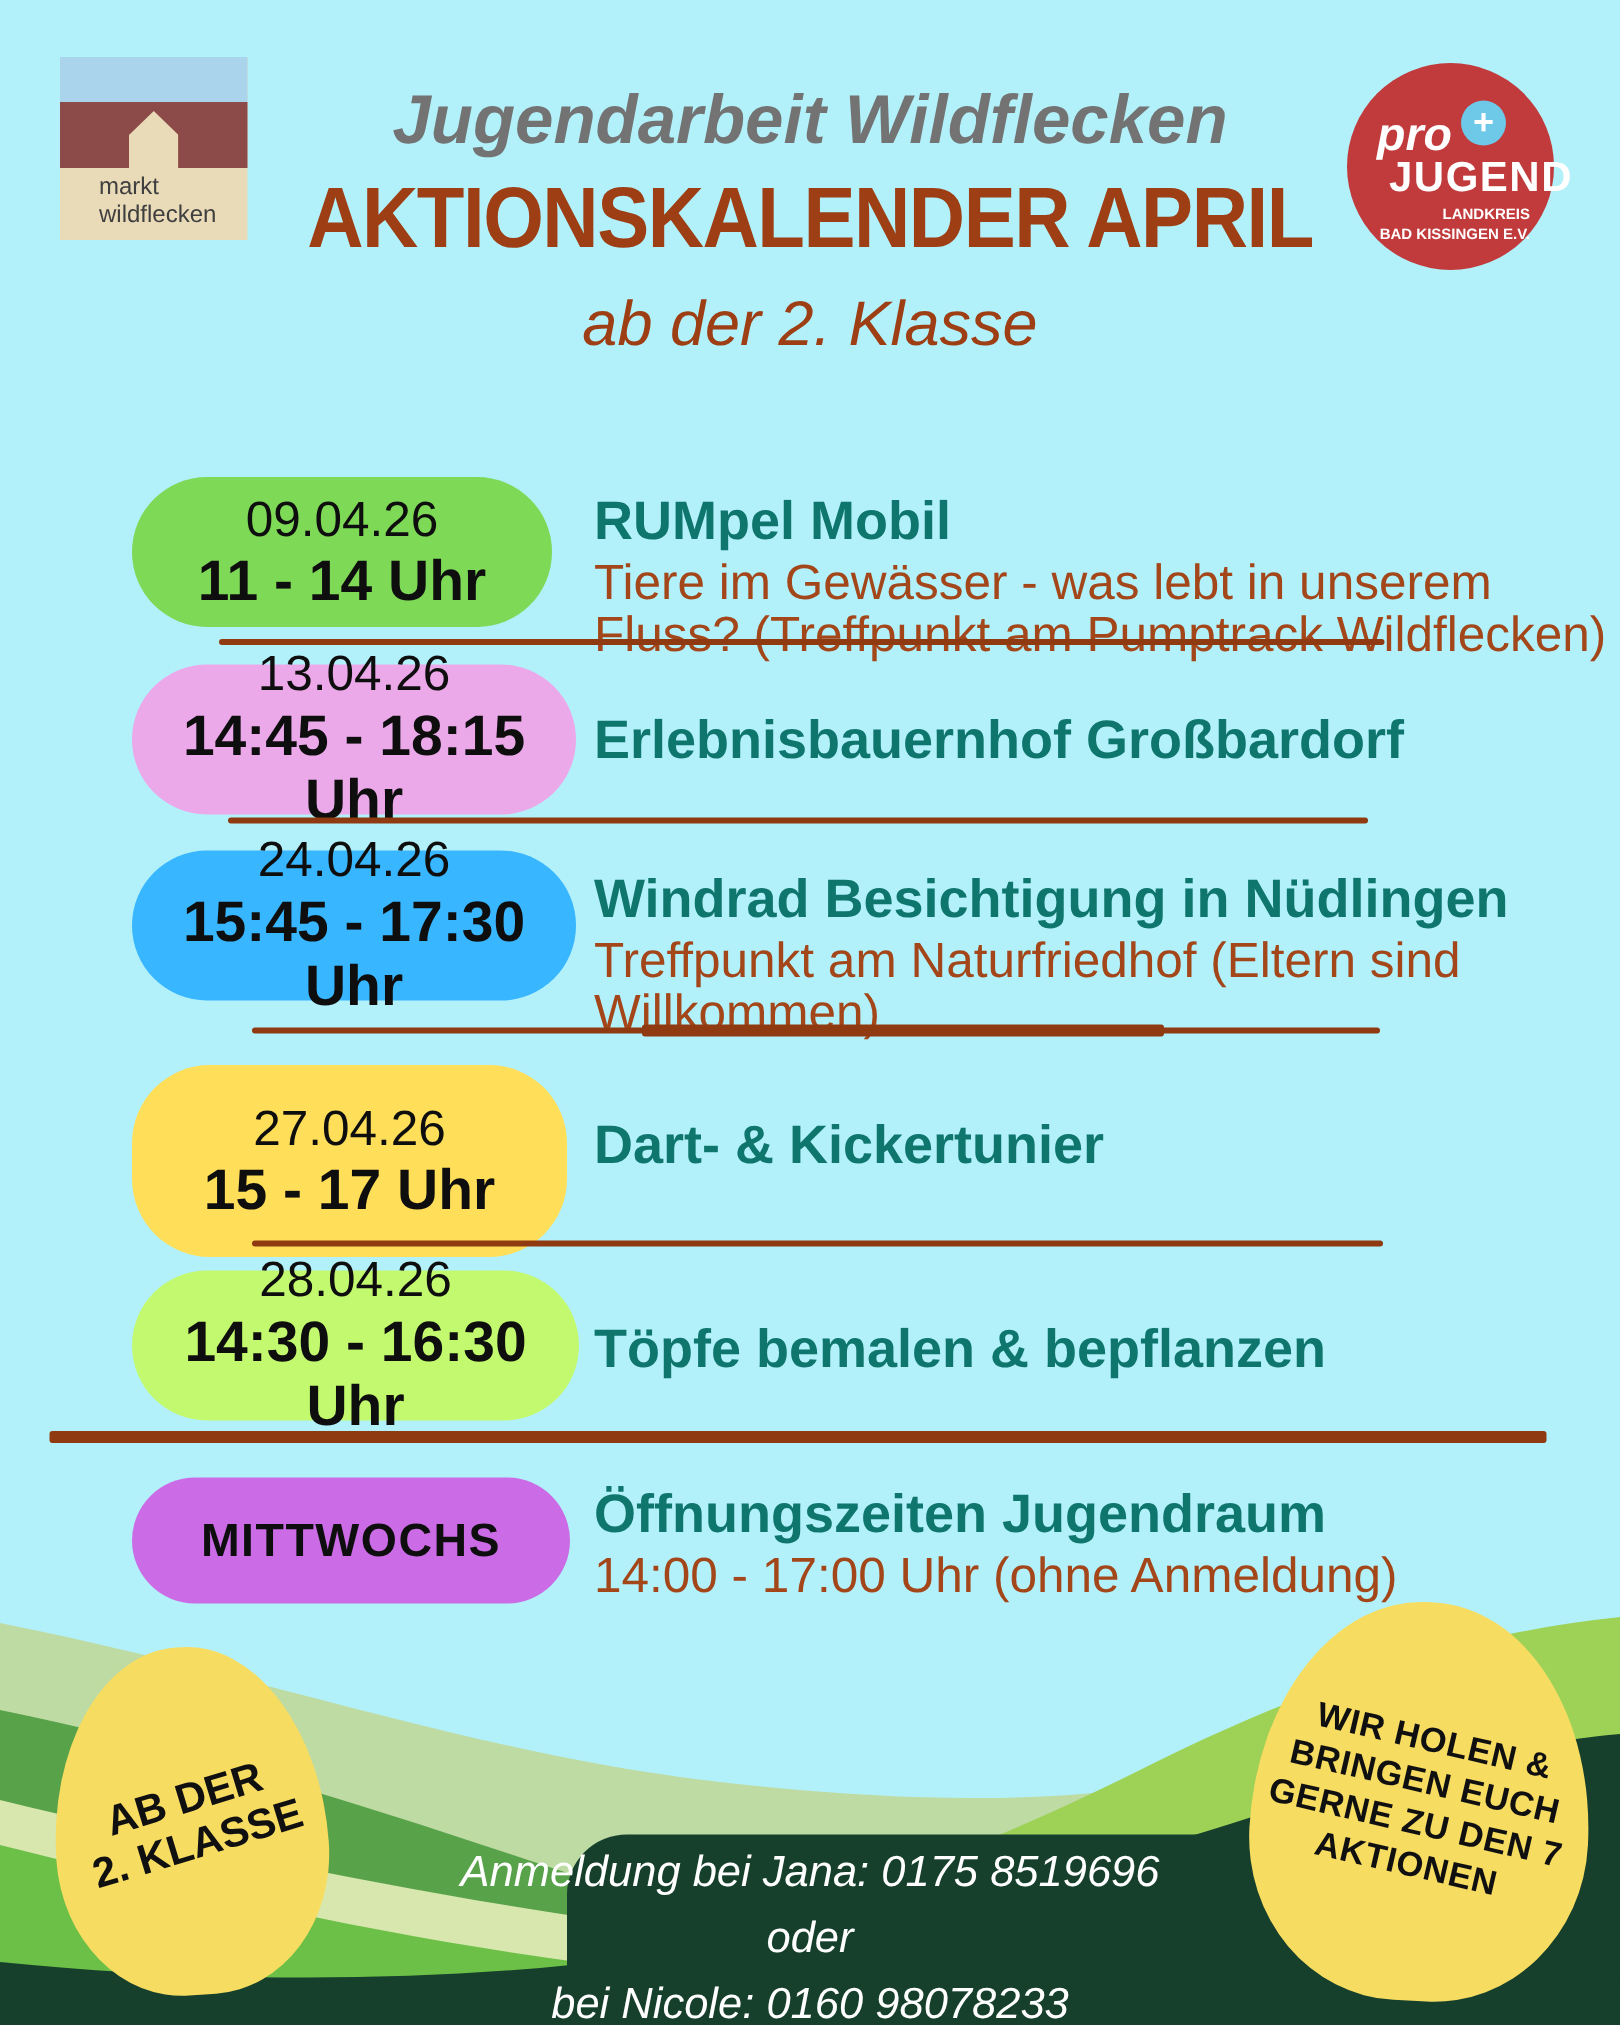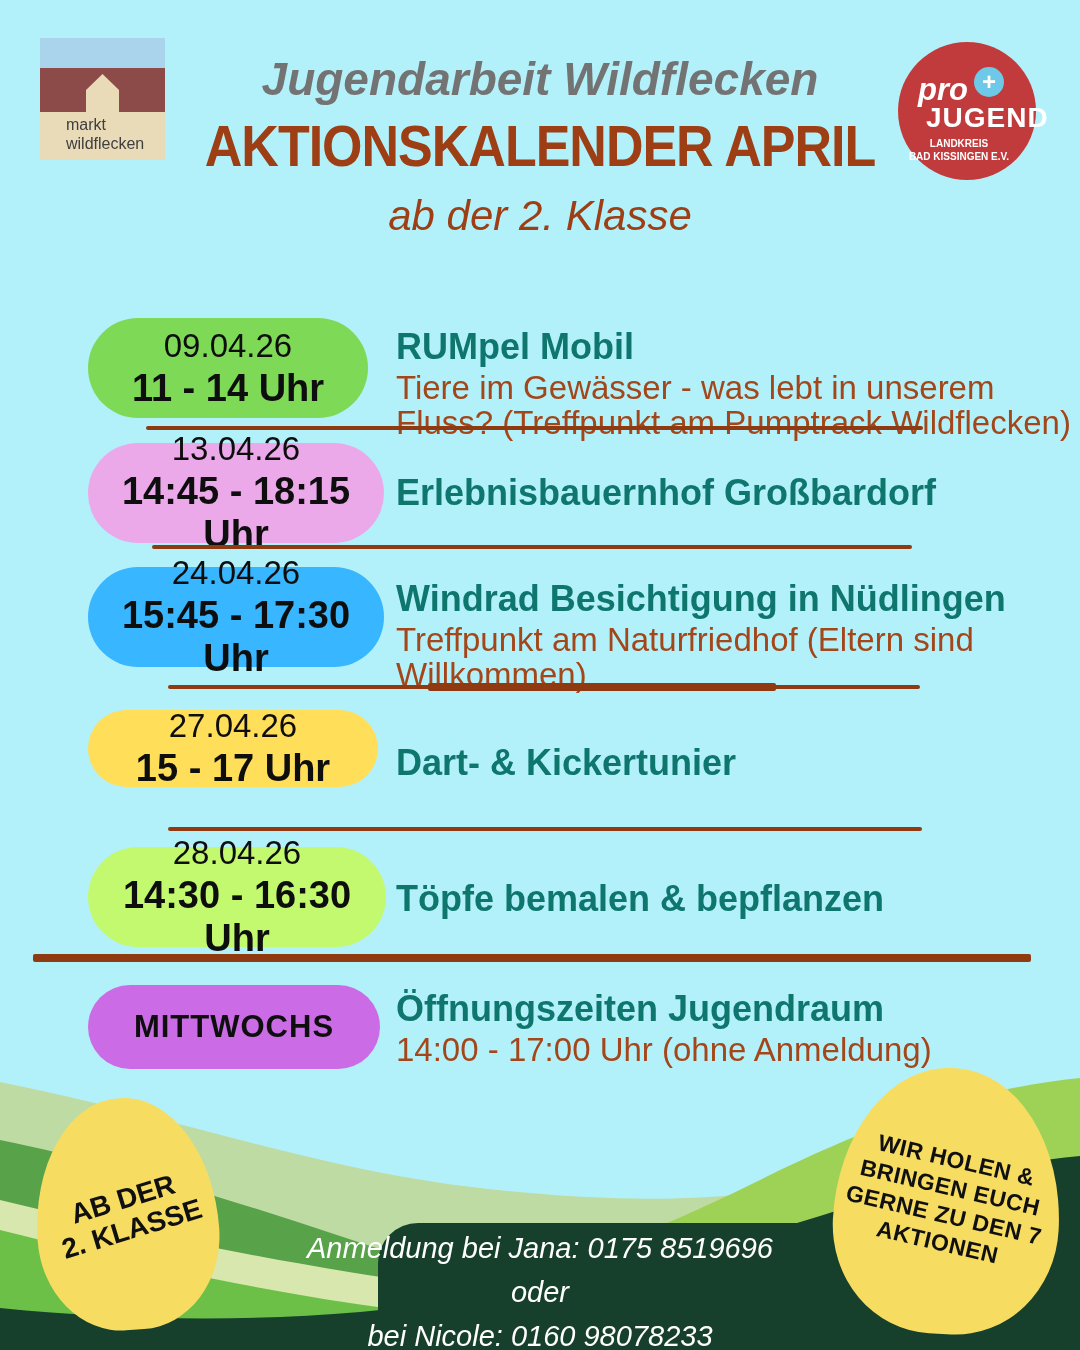--- a/index.html
+++ b/index.html
@@ -20,31 +20,31 @@
   .main-title{position:absolute;top:116px;left:0;width:100%;text-align:center;
     font-weight:900;font-size:52px;color:#9D3E14;transform:scaleY(1.1);letter-spacing:-1px;}
   .subtitle{position:absolute;top:192px;left:0;width:100%;text-align:center;
     font-style:italic;font-weight:500;font-size:42px;color:#9D3E14;}
 
   .projugend{position:absolute;left:898px;top:42px;width:138px;height:138px;border-radius:50%;background:#C23B3C;}
   .pj-pro{position:absolute;left:20px;top:30px;font-size:31px;font-weight:800;font-style:italic;color:#ffffff;}
   .pj-plus{position:absolute;left:76px;top:25px;width:30px;height:30px;border-radius:50%;background:#6EC9E8;
     color:#fff;font-weight:900;text-align:center;line-height:29px;font-size:24px;}
   .pj-jugend{position:absolute;left:28px;top:60px;font-size:28px;font-weight:800;color:#fff;letter-spacing:1px;}
-  .pj-sub{position:absolute;left:0;right:16px;top:95px;text-align:center;color:#fff;font-size:10px;font-weight:700;line-height:1.3;}
+  .pj-sub{position:absolute;left:0;right:16px;top:95px;text-align:right;color:#fff;font-size:10px;font-weight:700;line-height:1.3;}
 
   
   .event{position:absolute;left:0;width:1080px;}
   .r1{top:318px}.r2{top:443px}.r3{top:567px}.r4{top:710px}.r5{top:847px}.r6{top:985px}
   .pill{position:absolute;left:88px;border-radius:52px;text-align:center;color:#0E0E0E;
     display:flex;flex-direction:column;justify-content:center;gap:2px;}
   .r1 .pill{width:280px;height:100px}
   .r2 .pill{width:296px;height:100px}
   .r3 .pill{width:296px;height:100px}
-  .r4 .pill{width:290px;height:77px}
+  .r4 .pill{width:290px;height:128px}
   .r5 .pill{width:298px;height:100px}
   .r6 .pill{width:292px;height:84px}
   .pill-date{font-size:33px;font-weight:500;}
   .pill-time{font-size:38px;font-weight:800;}
   .r6 .pill-date{font-size:31px;font-weight:800;letter-spacing:1px;}
   .event-text{position:absolute;left:396px;width:684px;}
   .r1 .event-text{top:8px}.r2 .event-text{top:29px}.r3 .event-text{top:11px}
   .r4 .event-text{top:32px}.r5 .event-text{top:31px}.r6 .event-text{top:3px}
   .event-title{font-size:36px;font-weight:800;color:#0f766e;}
   .event-desc{font-size:33px;color:#A3471B;line-height:1.06;margin-top:3px;}

